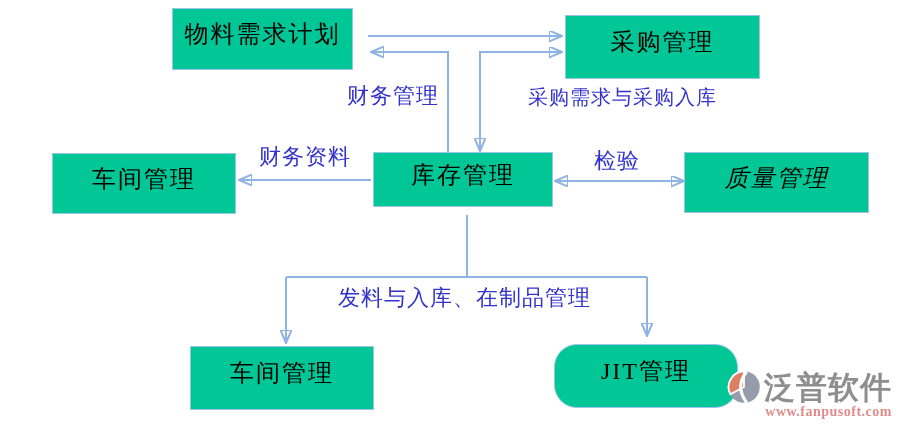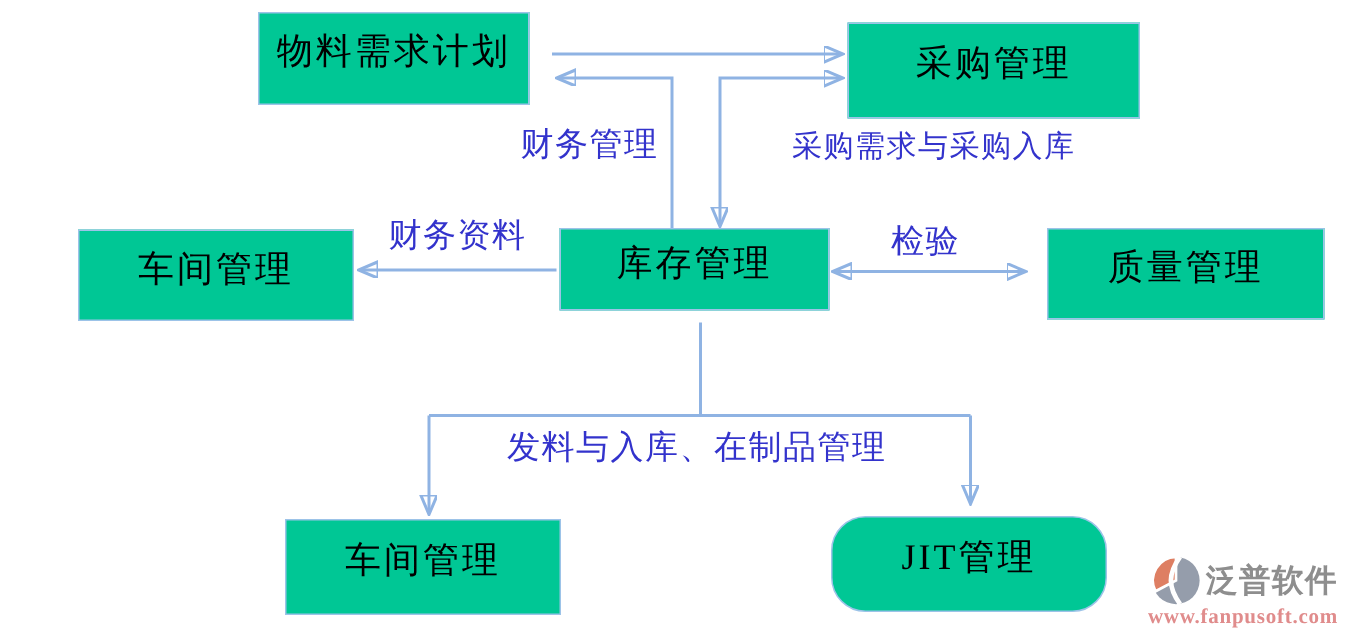--- a/index.html
+++ b/index.html
@@ -45,21 +45,21 @@
     text-align: right;
   }
   .watermark .row {
     display: flex;
     align-items: center;
     justify-content: flex-end;
     gap: 1px;
   }
   .watermark .brand {
     color: var(--brand-gray, #8E8E8E);
-    font-size: 21px;
+    font-size: 31px;
     font-weight: bold;
     letter-spacing: 1px;
     line-height: 1;
   }
   .watermark .url {
     color: var(--brand-salmon, #E08C8C);
     font-size: 14px;
     font-weight: bold;
     letter-spacing: 0.5px;
     margin-top: -1px;
@@ -102,21 +102,21 @@
   </div>
 
   <div class="node" style="left:52px; top:153px; width:184px; height:61px;">
     <span>车间管理</span>
   </div>
 
   <div class="node" style="left:373px; top:152px; width:180px; height:55px;">
     <span>库存管理</span>
   </div>
 
-  <div class="node" style="left:698px; top:152px; width:185px; height:61px;">
+  <div class="node" style="left:684px; top:152px; width:185px; height:61px;font-style:italic;">
     <span>质量管理</span>
   </div>
 
   <div class="node" style="left:190px; top:346px; width:184px; height:64px;">
     <span>车间管理</span>
   </div>
 
   <div class="node" style="left:554px; top:344px; width:184px; height:64px;border-radius:23px;">
     <span>JIT管理</span>
   </div>

